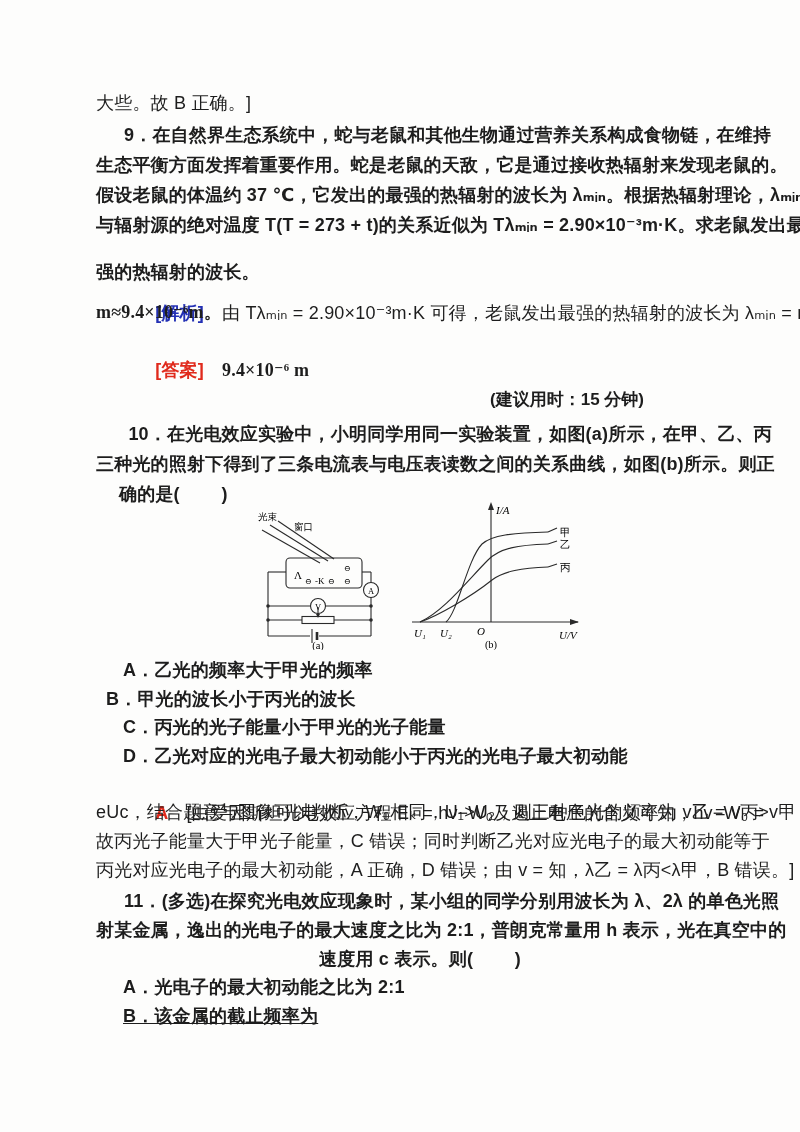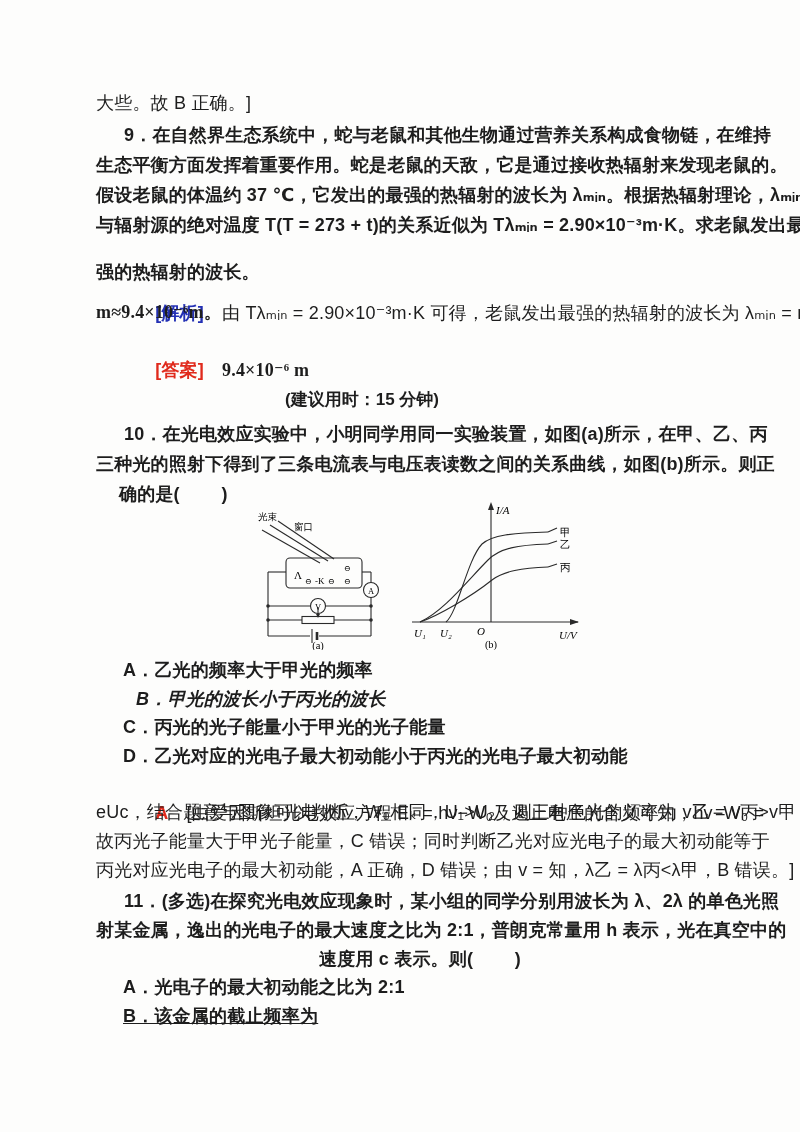--- a/index.html
+++ b/index.html
@@ -13,21 +13,21 @@
   .k{font-weight:400;}
   .serif{font-family:"Liberation Serif","DejaVu Serif",serif;}
   .indent{padding-left:28px;}
   .blue{color:#2330b4; font-weight:700;}
   .red{color:#e02a1c; font-weight:700;margin-top:28px;}
   .gap{display:inline-block; width:18px;}
   .section-hd{position:absolute; top:350px; left:0; width:800px; text-align:center; font-size:21px; font-weight:700;}
   .section-hd .bracket{font-weight:400; font-size:26px; vertical-align:-2px; letter-spacing:0;}
   .section-hd .glyph-b{font-style:italic; font-weight:900; font-size:27px; vertical-align:-2px; padding:0 2px 0 10px; font-family:"Liberation Sans",sans-serif;}
   .section-hd .title{padding-left:14px; padding-right:10px; letter-spacing:2px;}
-  .time-hint{position:absolute; top:388px; left:0; width:644px; text-align:center; font-size:17px; font-weight:700;margin-left:40px;}
+  .time-hint{position:absolute; top:388px; left:0; width:644px; text-align:right; font-size:17px; font-weight:700;}
   .fig{position:absolute;}
   svg text{font-family:"Liberation Serif","DejaVu Serif",serif;}
   svg .cjk{font-family:"Liberation Sans","DejaVu Sans",sans-serif;}
   svg .it{font-style:italic;}
 </style>
 </head>
 <body>
 
 <div class="page">
 
@@ -47,21 +47,21 @@
     </div>
     <div class="line serif b" style="top:297px;">m≈9.4×10⁻⁶m。</div>
     <div class="line" style="top:325px;">
       <span class="indent"></span><span class="red">[答案]</span><span class="gap"></span><span class="serif b">9.4×10⁻⁶ m</span>
     </div>
   </div>
 
   <div class="time-hint">(建议用时：15 分钟)</div>
 
   <div>
-    <div class="line b indent" style="top:419px;">10．在光电效应实验中，小明同学用同一实验装置，如图(a)所示，在甲、乙、丙</div>
+    <div class="line b indent" style="top:419px;text-align:right;">10．在光电效应实验中，小明同学用同一实验装置，如图(a)所示，在甲、乙、丙</div>
     <div class="line b" style="top:449px;">三种光的照射下得到了三条电流表与电压表读数之间的关系曲线，如图(b)所示。则正</div>
     <div class="line b" style="top:479px;margin-left:23px;">确的是(        )</div>
   </div>
 
   <svg class="fig" style="left:250px; top:502px;" width="136" height="148" viewBox="0 0 136 148">
     <g stroke="#2a2a2a" stroke-width="1.1" fill="none">
 
       <line x1="12" y1="28" x2="70" y2="61"></line>
       <line x1="20" y1="23" x2="78" y2="59"></line>
       <line x1="28" y1="19" x2="84" y2="57"></line>
@@ -130,21 +130,21 @@
     <text class="it" x="24" y="139" font-size="11" text-anchor="middle">U₁</text>
     <text class="it" x="50" y="139" font-size="11" text-anchor="middle">U₂</text>
     <text class="cjk" x="164" y="38" font-size="10.5">甲</text>
     <text class="cjk" x="164" y="50" font-size="10.5">乙</text>
     <text class="cjk" x="164" y="73" font-size="10.5">丙</text>
     <text x="95" y="150" font-size="10.5" text-anchor="middle">(b)</text>
   </svg>
 
   <div>
     <div class="line b" style="top:655px; left:123px;">A．乙光的频率大于甲光的频率</div>
-    <div class="line b" style="top:684px; left:136px;font-style:italic;">B．甲光的波长小于丙光的波长</div>
+    <div class="line b" style="top:684px; left:106px;">B．甲光的波长小于丙光的波长</div>
     <div class="line b" style="top:712px; left:123px;">C．丙光的光子能量小于甲光的光子能量</div>
     <div class="line b" style="top:741px; left:123px;">D．乙光对应的光电子最大初动能小于丙光的光电子最大初动能</div>
   </div>
 
   <div>
     <div class="line" style="top:768px;">
       <span class="indent"></span><span class="red">A</span><span class="gap"></span><span class="k">[由爱因斯坦光电效应方程 Eₖ = hv−W₀及遏止电压的含义可知，hv−W₀ =</span>
     </div>
     <div class="line k" style="top:797px;">eUc，结合题意与图像可以判断，W₀相同，U₁&gt;U₂，则三种色光的频率为 v乙 = v丙&gt;v甲，</div>
     <div class="line k" style="top:826px;">故丙光子能量大于甲光子能量，C 错误；同时判断乙光对应光电子的最大初动能等于</div>

